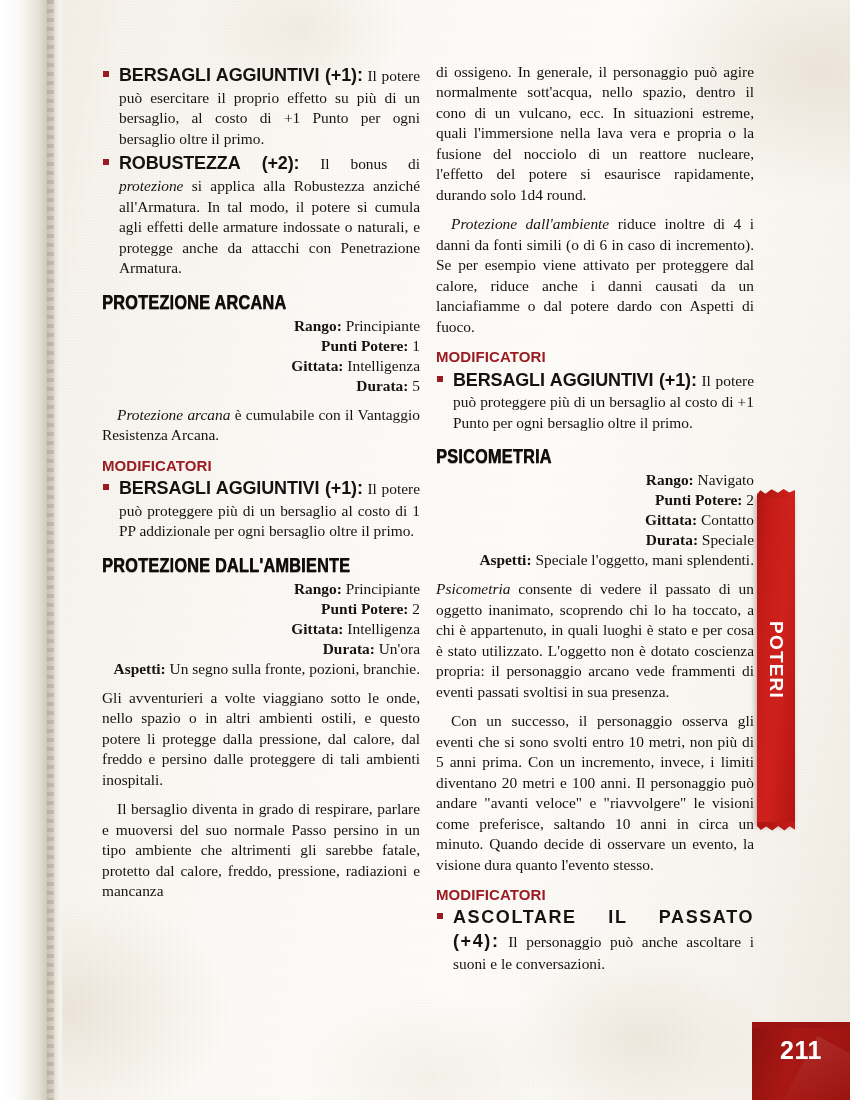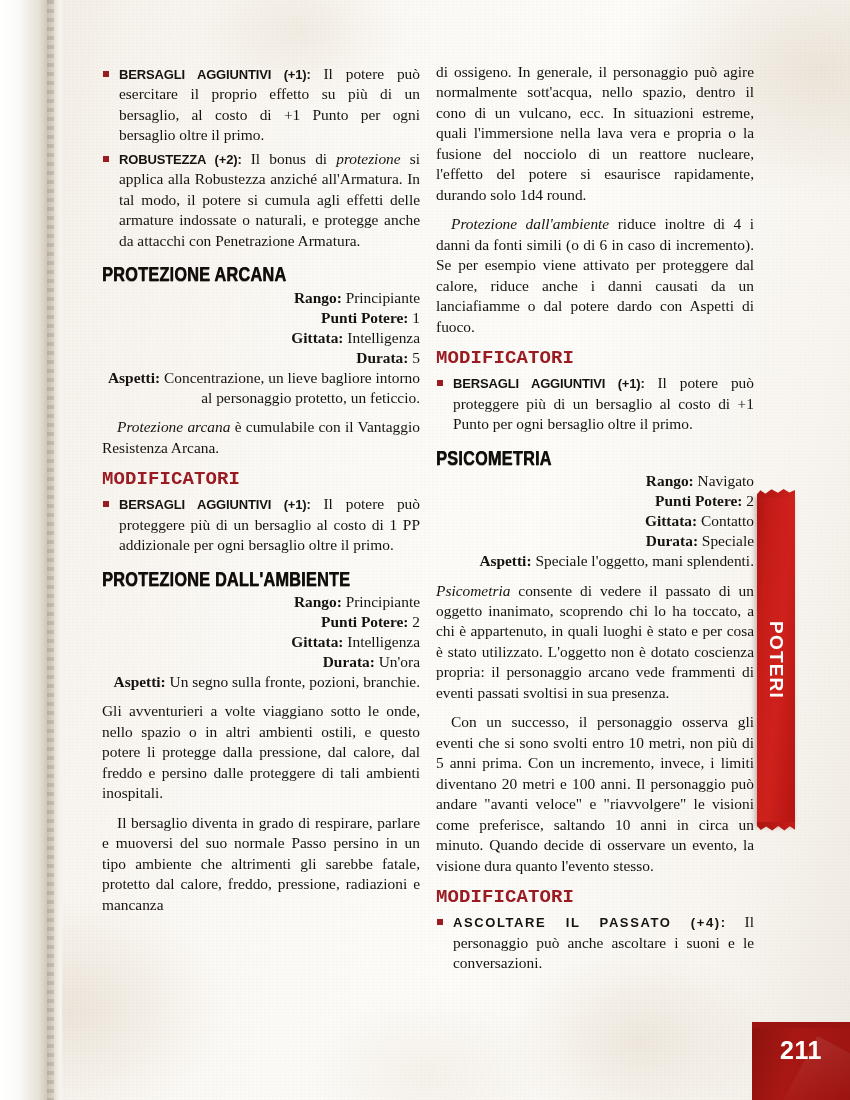--- a/index.html
+++ b/index.html
@@ -91,23 +91,23 @@
     color: #100d0b;
     text-transform: uppercase;
     transform: scaleX(.84);
     transform-origin: left center;
     margin: 13px 0 2px 0;
     line-height: 1.12;
     text-shadow: 0.5px 0 0 rgba(16,13,11,.85), 0 0.5px 0 rgba(16,13,11,.35);
   }
 
   .mod-head {
-    font-family: Liberation Mono, monospace;
-    font-weight: 700;
-    font-size: 19px;
+    font-family: Liberation Sans, sans-serif;
+    font-weight: 700;
+    font-size: 15px;
     letter-spacing: .1px;
     color: #9b1b22;
     margin: 11px 0 3px 0;
     line-height: 1.15;
   }
 
   
   .stats { margin: 1px 0 0 0; }
   .stat {
     margin: 0;
@@ -135,21 +135,21 @@
     position: absolute;
     left: 1px;
     top: 7px;
     width: 6px;
     height: 6px;
     background: #9b1b22;
   }
   .b-term {
     font-family: "Liberation Sans", sans-serif;
     font-weight: 700;
-    font-size: 13px;
+    font-size: 18px;
     letter-spacing: -.15px;
     margin-top: 27px;
   }
   .b-term.spaced { letter-spacing: 1.6px; }
 
   
   .side-tab {
     position: absolute;
     left: 757px;
     top: 495px;
@@ -245,21 +245,20 @@
       </li>
     </ul>
 
     <div class="sec-head">PROTEZIONE ARCANA</div>
 
     <div class="stats">
       <p class="stat"><b>Rango:</b><span> Principiante</span></p>
       <p class="stat"><b>Punti Potere:</b><span> 1</span></p>
       <p class="stat"><b>Gittata:</b><span> Intelligenza</span></p>
       <p class="stat"><b>Durata:</b><span> 5</span></p>
-      <p class="stat"><b>Aspetti:</b><span> Concentrazione, un lieve bagliore intorno al personaggio protetto, un feticcio.</span></p>
     </div>
 
 
     <p class="indent gap"><em>Protezione arcana</em><span> è cumulabile con il Vantaggio Resistenza Arcana.</span></p>
 
     <div class="mod-head">MODIFICATORI</div>
 
     <ul class="bullets">
       <li>
         <span class="b-term">BERSAGLI AGGIUNTIVI (+1):</span><span> Il potere può proteggere più di un bersaglio al costo di 1 PP addizionale per ogni bersaglio oltre il primo.</span>

